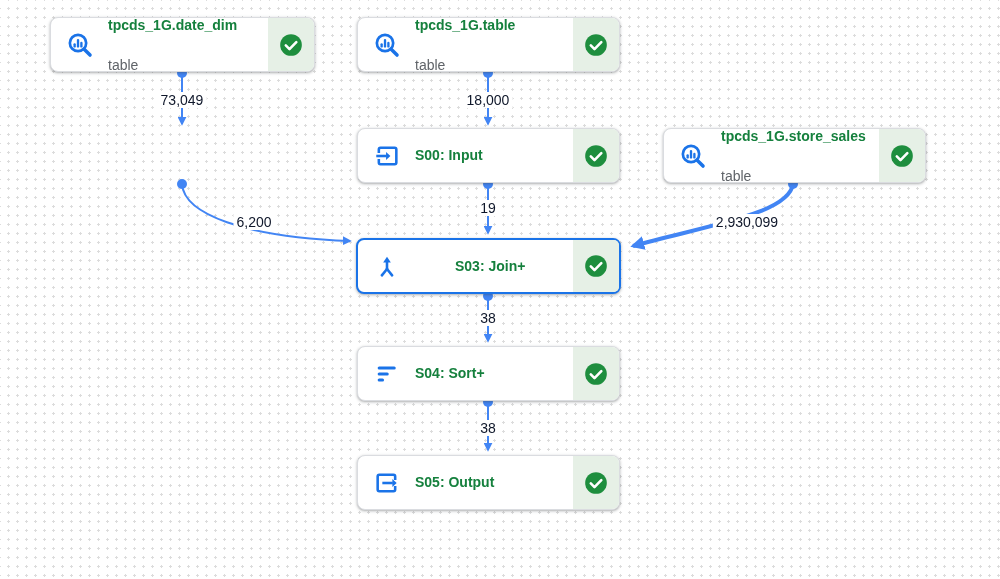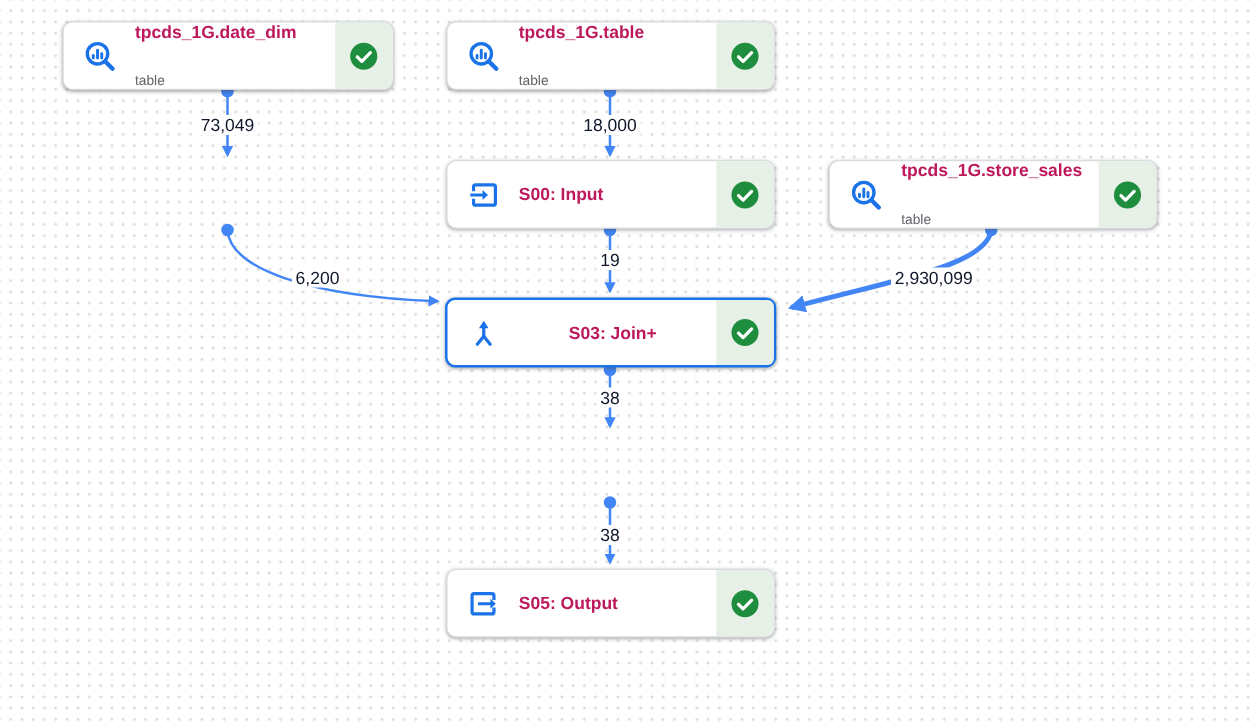--- a/index.html
+++ b/index.html
@@ -18,22 +18,22 @@
   svg.edge-layer{position:absolute;left:0;top:0;pointer-events:none;}
   .node{
     position:absolute;display:flex;align-items:center;
     background:#fff;border:1px solid #dadce0;border-radius:8px;
     box-shadow:0 1px 2px rgba(60,64,67,.28),0 1px 3px 1px rgba(60,64,67,.12);
     box-sizing:border-box;cursor:pointer;
   }
   .node.selected{border:2px solid #1a73e8;gap:40px;}
   .node .nicon{flex:0 0 auto;width:28px;height:28px;margin-left:15px;margin-right:14px;display:flex;align-items:center;justify-content:center;}
   .node .texts{display:flex;flex-direction:column;justify-content:center;min-width:0;}
-  .node .title{font-size:14px;font-weight:700;color:#be185d;line-height:17px;white-space:nowrap;}
-  .node .subtitle{font-size:11px;color:#5f6368;line-height:14px;margin-top:24px;}
+  .node .title{font-size:14px;font-weight:700;color:#15803d;line-height:17px;white-space:nowrap;}
+  .node .subtitle{font-size:14px;color:#5f6368;line-height:14px;margin-top:24px;}
   .status-strip{
     position:absolute;top:0;right:0;bottom:0;width:46px;
     background:#e6f0e6;border-radius:0 7px 7px 0;
     display:flex;align-items:center;justify-content:center;
   }
   .node.selected .status-strip{border-radius:0 5px 5px 0;}
   .edge-label{
     position:absolute;transform:translate(-50%,-50%);
     background:#fff;padding:0 3px;
     font-size:14px;color:#0f172a;white-space:nowrap;
@@ -186,20 +186,38 @@
       <div class="title">S03: Join+</div>
     </div>
     <div class="status-strip">
       <svg viewBox="0 0 24 24" width="26" height="26">
         <circle cx="12" cy="12" r="10" fill="#1e8e3e"></circle>
         <path d="M7.2,12.4 L10.6,15.8 L16.9,9.4" stroke="#fff" stroke-width="2.4" fill="none" stroke-linecap="round" stroke-linejoin="round"></path>
       </svg>
     </div>
   </div>
 
+  <div class="node" style="left:357px;top:346px;width:263px;height:55px">
+    <span class="nicon">
+      <svg viewBox="0 0 24 24" width="28" height="28" fill="#1a73e8">
+        <rect x="4" y="5.6" width="15.5" height="2.6" rx="1.3"></rect>
+        <rect x="4" y="10.7" width="9.5" height="2.6" rx="1.3"></rect>
+        <rect x="4" y="15.8" width="5.5" height="2.6" rx="1.3"></rect>
+      </svg>
+    </span>
+    <div class="texts">
+      <div class="title">S04: Sort+</div>
+    </div>
+    <div class="status-strip">
+      <svg viewBox="0 0 24 24" width="26" height="26">
+        <circle cx="12" cy="12" r="10" fill="#1e8e3e"></circle>
+        <path d="M7.2,12.4 L10.6,15.8 L16.9,9.4" stroke="#fff" stroke-width="2.4" fill="none" stroke-linecap="round" stroke-linejoin="round"></path>
+      </svg>
+    </div>
+  </div>
 
   <div class="node" style="left:357px;top:455px;width:263px;height:55px">
     <span class="nicon">
       <svg viewBox="0 0 24 24" width="28" height="28">
         <path d="M19,9.5 V6.4 a1.4,1.4 0 0 0 -1.4,-1.4 H5.4 a1.4,1.4 0 0 0 -1.4,1.4 V17.6 a1.4,1.4 0 0 0 1.4,1.4 H17.6 a1.4,1.4 0 0 0 1.4,-1.4 V14.5" fill="none" stroke="#1a73e8" stroke-width="2.2"></path>
         <line x1="8" y1="12" x2="17" y2="12" stroke="#1a73e8" stroke-width="2.2"></line>
         <path d="M16.6,8.6 L20.3,12 L16.6,15.4 z" fill="#1a73e8"></path>
       </svg>
     </span>
     <div class="texts">

